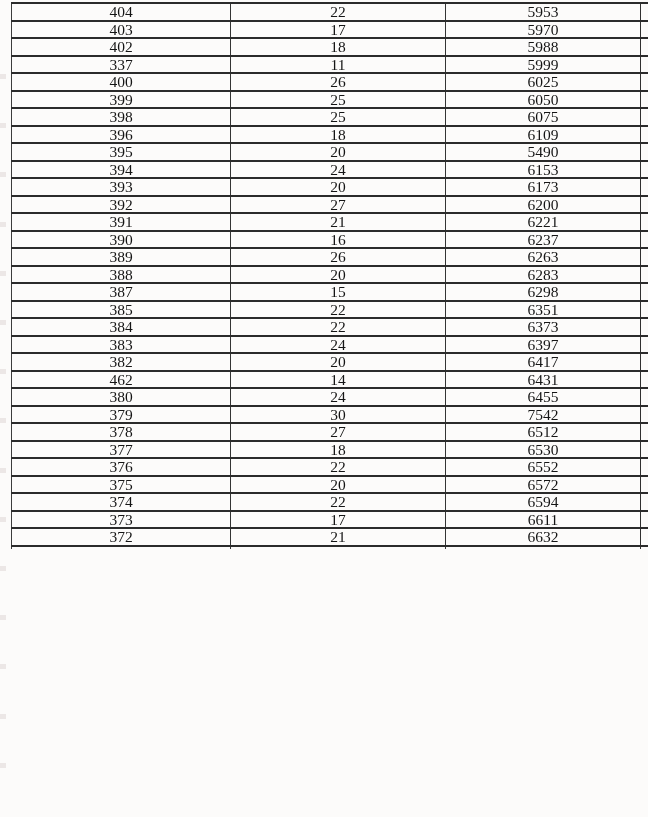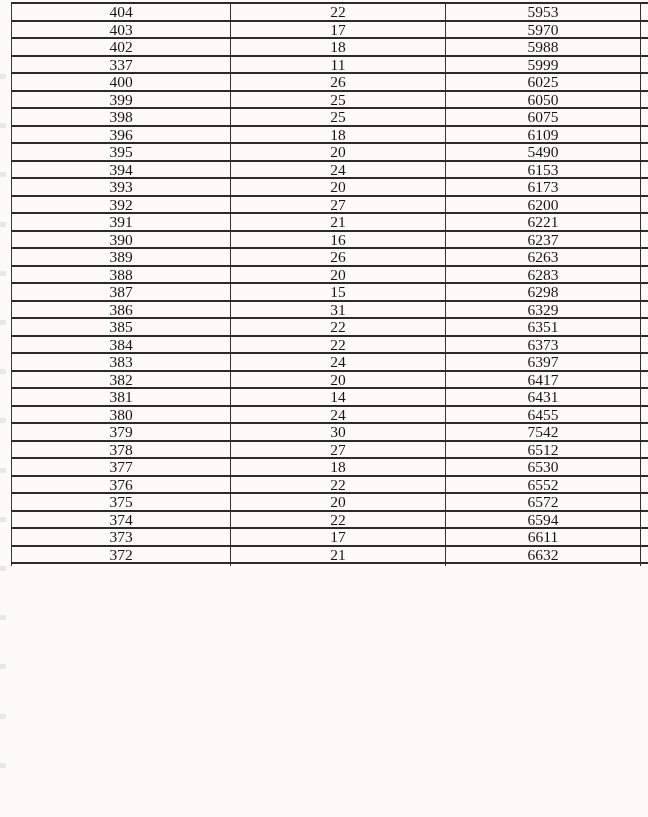--- a/index.html
+++ b/index.html
@@ -166,26 +166,20 @@
           <td data-name="cumulative-cell">6283</td>
           <td data-name="cut-edge-cell"></td>
         </tr>
         <tr data-name="table-row">
           <td data-name="score-cell">387</td>
           <td data-name="count-cell">15</td>
           <td data-name="cumulative-cell">6298</td>
           <td data-name="cut-edge-cell"></td>
         </tr>
         <tr data-name="table-row">
-          <td data-name="score-cell">386</td>
-          <td data-name="count-cell">31</td>
-          <td data-name="cumulative-cell">6329</td>
-          <td data-name="cut-edge-cell"></td>
-        </tr>
-        <tr data-name="table-row">
           <td data-name="score-cell">385</td>
           <td data-name="count-cell">22</td>
           <td data-name="cumulative-cell">6351</td>
           <td data-name="cut-edge-cell"></td>
         </tr>
         <tr data-name="table-row">
           <td data-name="score-cell">384</td>
           <td data-name="count-cell">22</td>
           <td data-name="cumulative-cell">6373</td>
           <td data-name="cut-edge-cell"></td>
@@ -196,21 +190,21 @@
           <td data-name="cumulative-cell">6397</td>
           <td data-name="cut-edge-cell"></td>
         </tr>
         <tr data-name="table-row">
           <td data-name="score-cell">382</td>
           <td data-name="count-cell">20</td>
           <td data-name="cumulative-cell">6417</td>
           <td data-name="cut-edge-cell"></td>
         </tr>
         <tr data-name="table-row">
-          <td data-name="score-cell">381</td>
+          <td data-name="score-cell">462</td>
           <td data-name="count-cell">14</td>
           <td data-name="cumulative-cell">6431</td>
           <td data-name="cut-edge-cell"></td>
         </tr>
         <tr data-name="table-row">
           <td data-name="score-cell">380</td>
           <td data-name="count-cell">24</td>
           <td data-name="cumulative-cell">6455</td>
           <td data-name="cut-edge-cell"></td>
         </tr>

